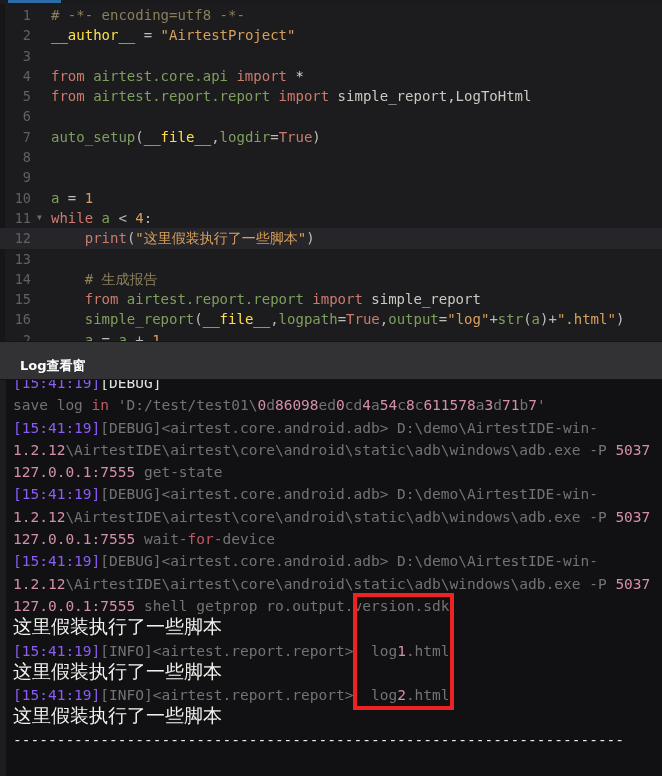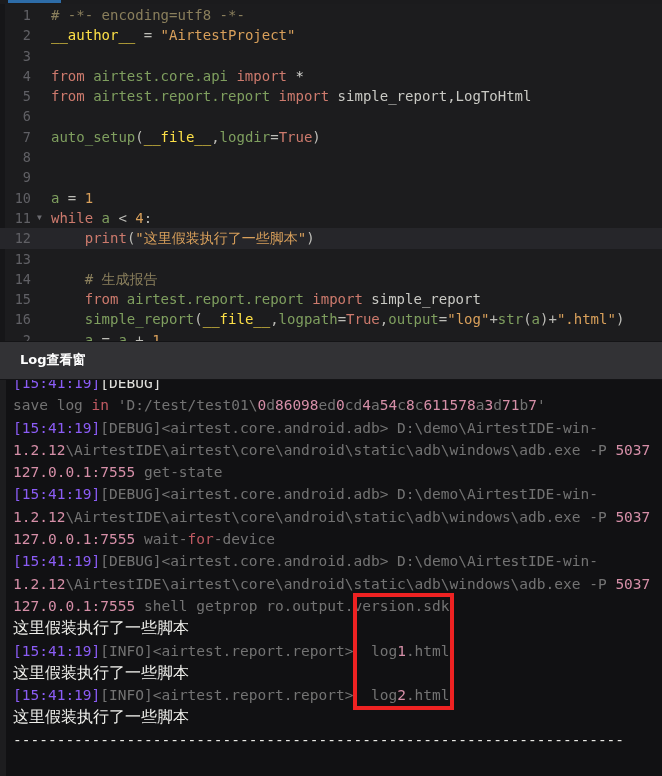--- a/index.html
+++ b/index.html
@@ -103,21 +103,21 @@
   .log-toolbar {
     position: relative;
     height: 37px;
     background: #323235;
     border-top: 1px solid #141416;
     border-bottom: 1px solid #141416;
     flex: 0 0 auto;
   }
   .log-toolbar-label {
     position: absolute;
-    left: 20px; top: 9px;
+    left: 20px; top: 15px;
     font-family: "DejaVu Sans", "Liberation Sans", sans-serif;
     font-size: 13px;
     font-weight: bold;
     color: #ffffff;
     letter-spacing: 0px;
   }
 
   
   .console {
     position: relative;
@@ -148,21 +148,21 @@
     color: #d8d8d4;
     font-family: "DejaVu Sans Mono", "Liberation Mono", monospace;
   }
   
   .l-time   { color: #8b5cf6; }
   .l-plain  { color: #e0e0dc; }
   .l-kw     { color: #c05a62; }
   .l-path   { color: #d68fa8; }
   .l-num    { color: #d68fa8; }
   .l-white  { color: #737373; text-align: center; }
-  .l-cn     { color: #f0f0ec; font-family: Liberation Mono, monospace; font-size: 16px; }
+  .l-cn     { color: #f0f0ec; font-family: Liberation Mono, monospace; font-size: 19px; }
   .l-dash   { color: #e8e8e4; letter-spacing: 0px; }
 
   
   .red-box {
     position: absolute;
     border: 4px solid #ee2222;
     box-sizing: border-box;
     z-index: 10;
     pointer-events: none;
   }

